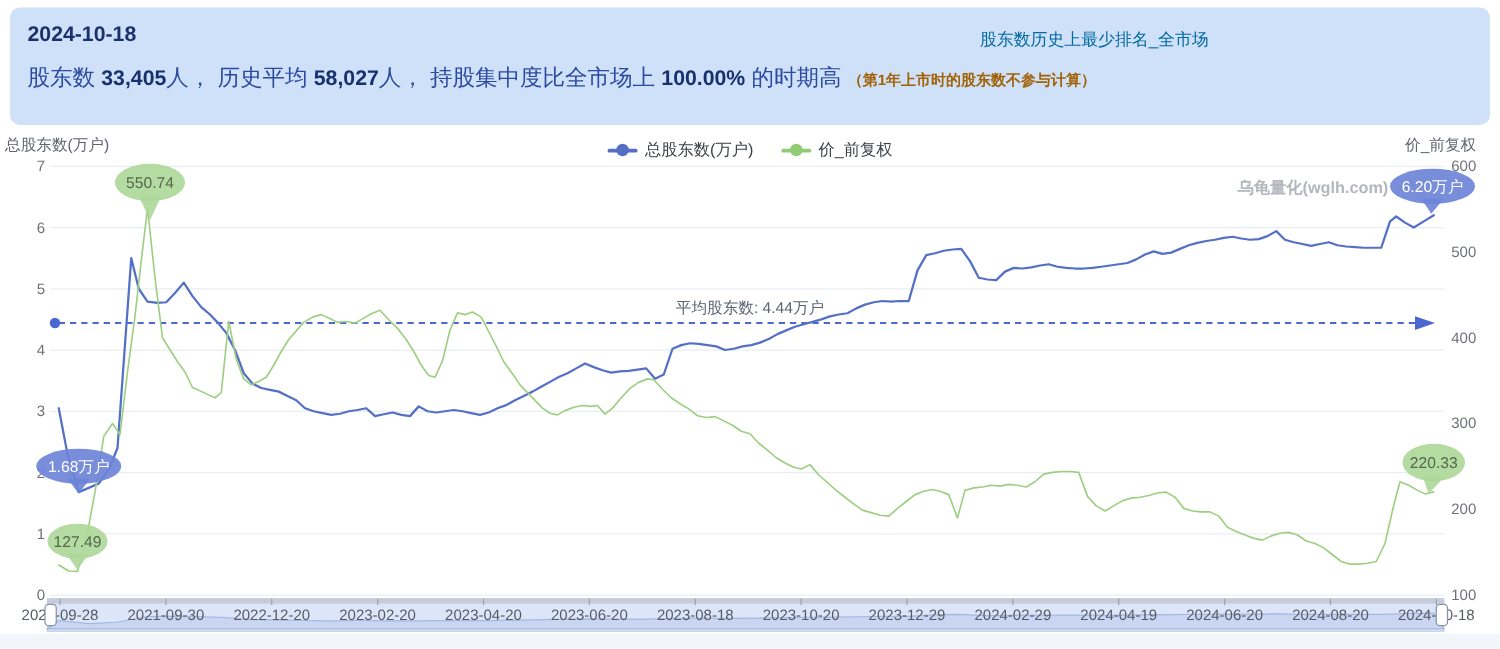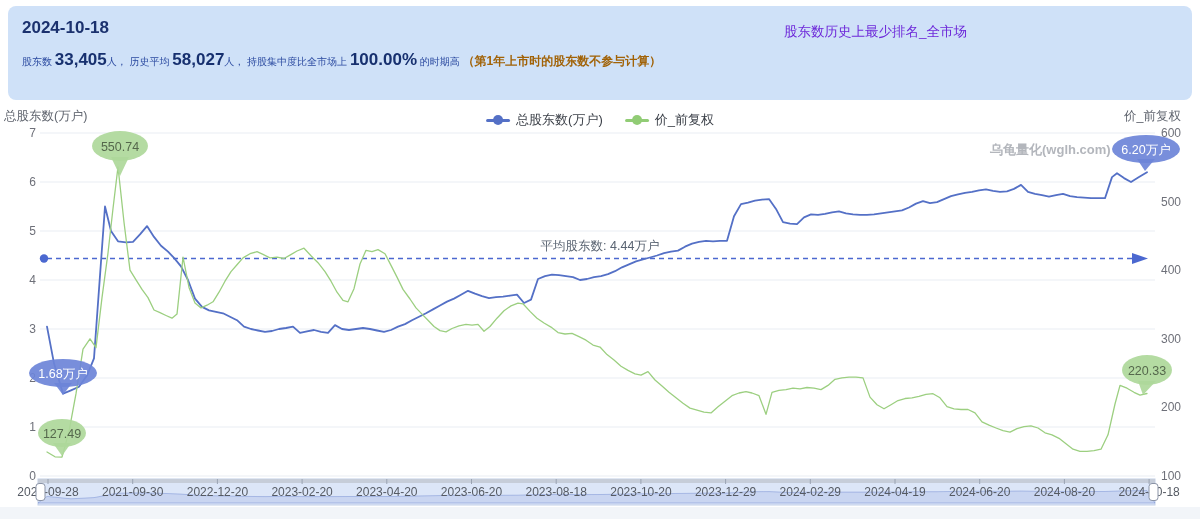--- a/index.html
+++ b/index.html
@@ -3,27 +3,27 @@
 <meta charset="utf-8">
 <style>
   html,body{margin:0;padding:0;}
   body{width:1200px;height:519px;position:relative;background:#ffffff;
        font-family:"Liberation Sans","DejaVu Sans",sans-serif;overflow:hidden;}
   .page{position:absolute;inset:0;}
   
   .header{position:absolute;left:8px;top:6px;width:1184px;height:94px;
           background:#cfe1f8;border-radius:8px;color:#2b4aa0;}
   .date{position:absolute;left:14px;top:12px;font-size:17px;font-weight:bold;color:#1b316e;}
-  .hlink{position:absolute;top:17px;font-size:13.5px;color:#6d28d9;text-decoration:none;cursor:pointer;}
+  .hlink{position:absolute;top:17px;font-size:13.5px;color:#0369a1;text-decoration:none;cursor:pointer;}
   .hlink.l1{right:225px;}
   .hlink.l2{right:15px;}
   .stat-line{position:absolute;left:14px;font-size:13.5px;color:#2b4aa0;white-space:nowrap;}
   .stat-line.line2{top:44px;}
   .stat-line.line3{top:70px;}
-  .seg-n{font-size:10px;color:#2b4aa0;}
+  .seg-n{font-size:18px;color:#2b4aa0;}
   .seg-b{font-size:17px;font-weight:bold;color:#17306f;}
   .seg-p{font-size:12px;color:#a16207;font-weight:bold;}
   .seg-star-filled{font-size:15px;color:#1c1c1c;letter-spacing:1px;}
   .seg-star-empty{font-size:15px;color:#1c1c1c;letter-spacing:1px;}
   
   .axis-title{position:absolute;font-size:12.5px;color:#5f646e;}
   .axis-title.left{left:4px;top:108px;}
   .axis-title.right{right:19px;top:108px;}
   .legend{position:absolute;left:50%;top:111px;transform:translateX(-50%);
           display:flex;gap:22px;align-items:center;}

